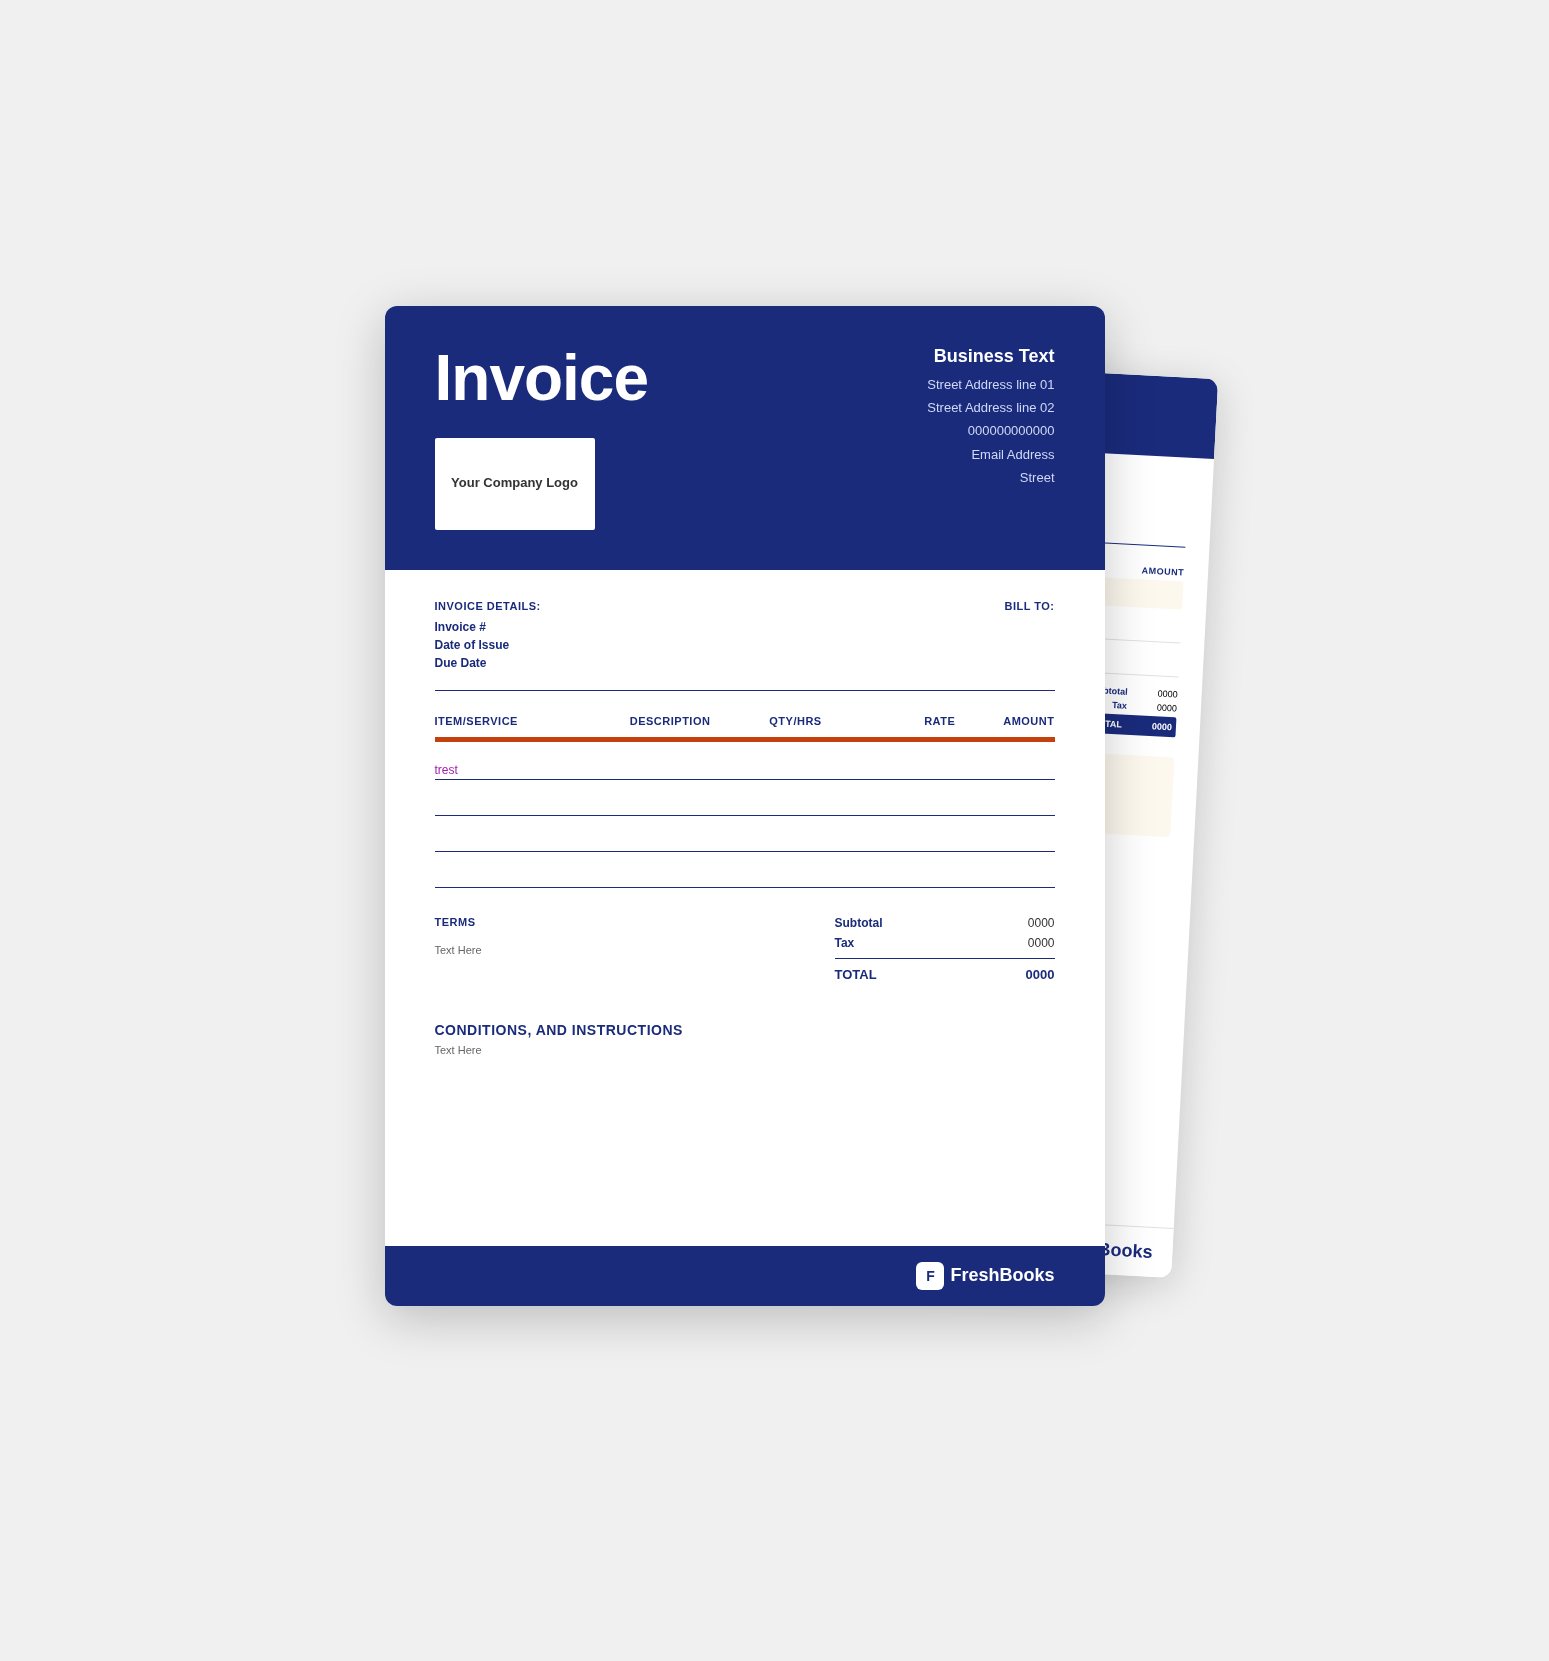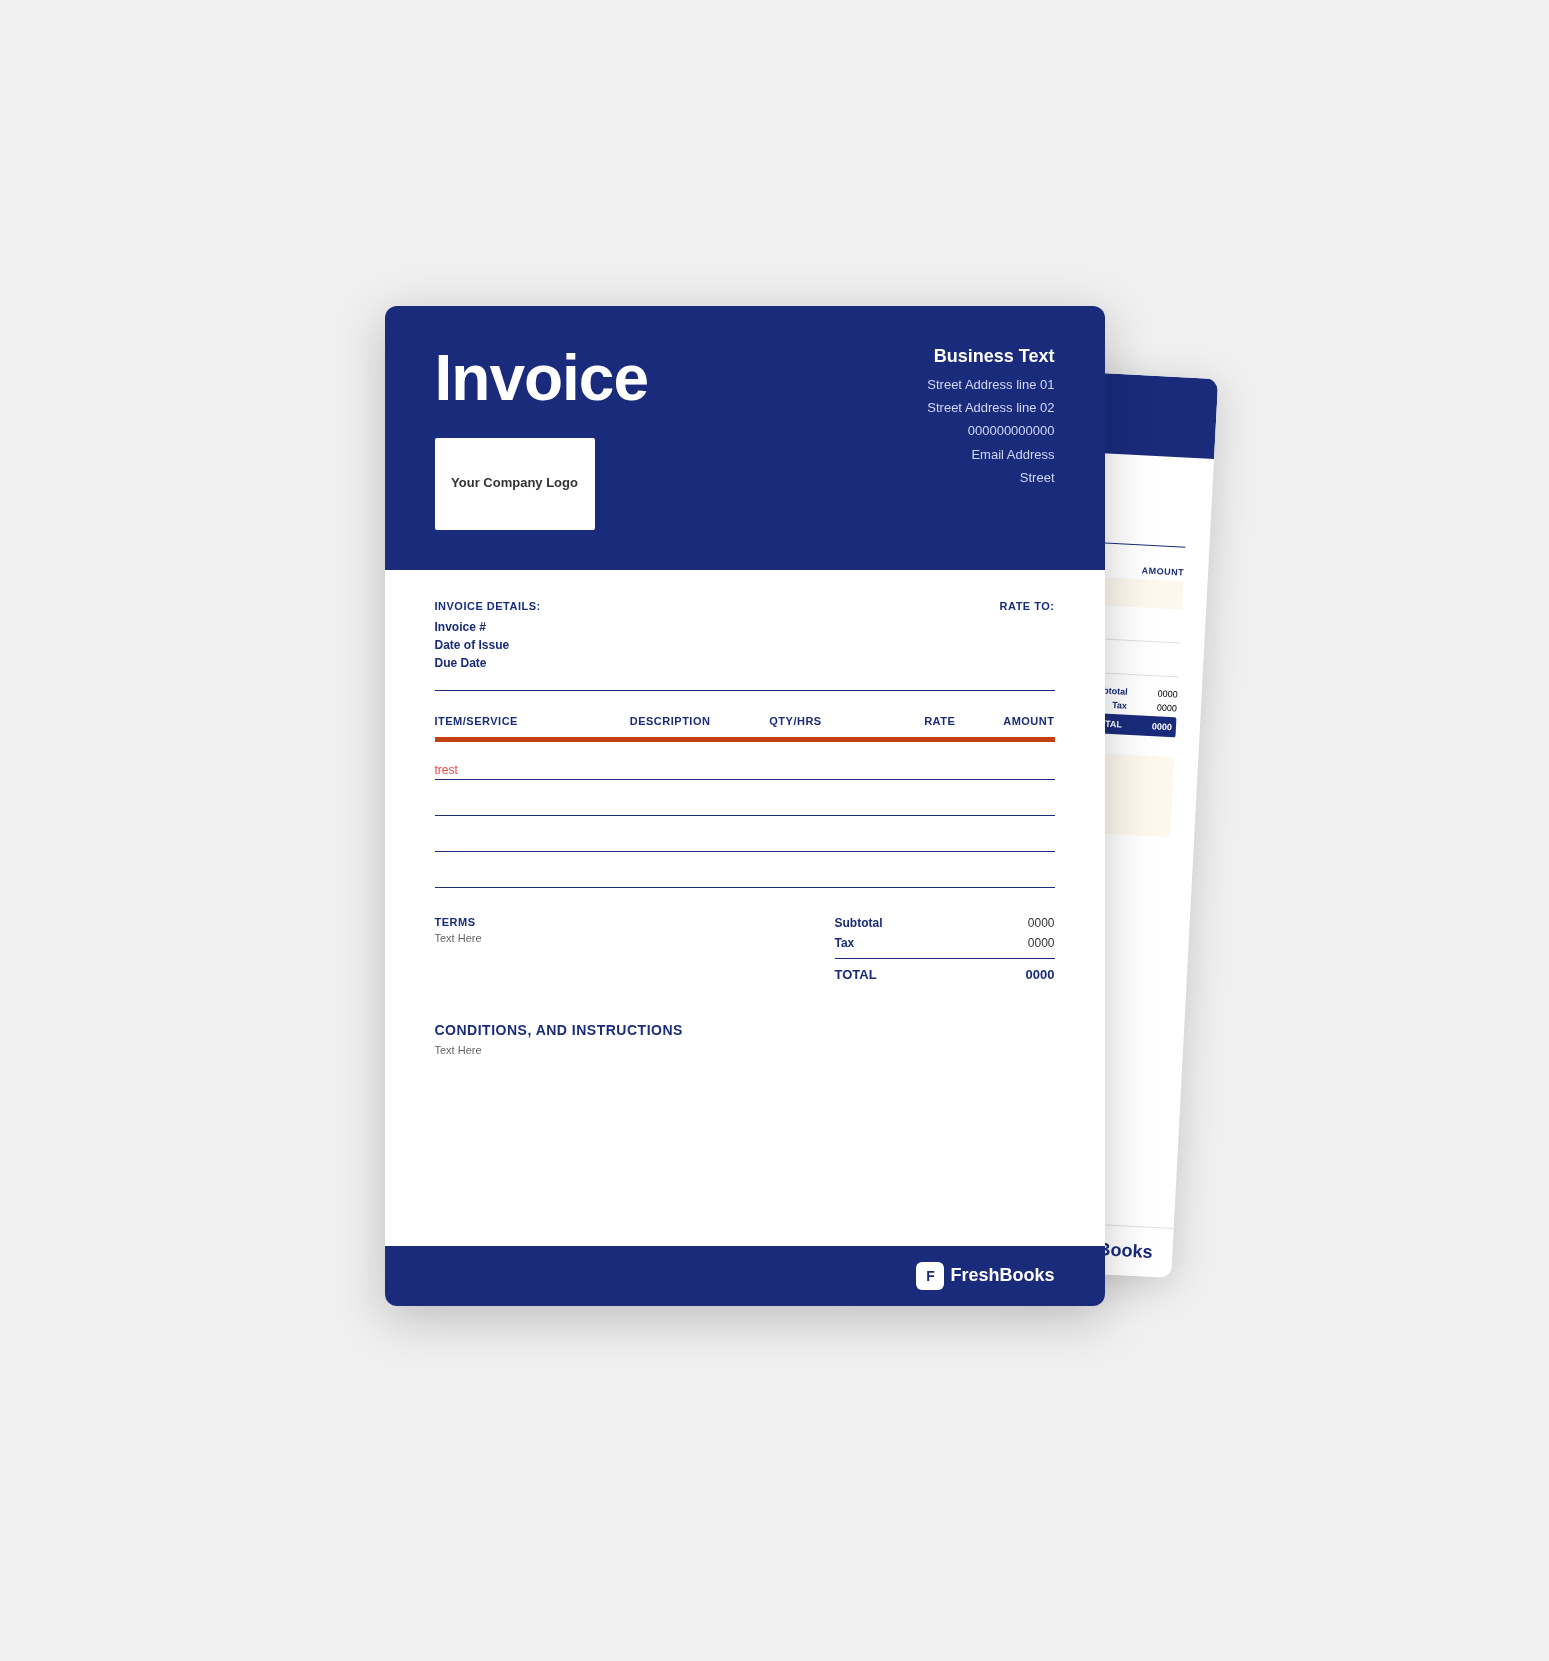--- a/index.html
+++ b/index.html
@@ -291,21 +291,21 @@
     .table-row {
       display: flex;
       align-items: flex-end;
       padding: 6px 0 2px;
       border-bottom: 1px solid #1a2b7c;
       min-height: 38px;
     }
 
     .td {
       font-size: 12px;
-      color: #ef4444;
+      color: #a21caf;
     }
 
     .empty-row {
       height: 36px;
       border-bottom: 1px solid #1a2b7c;
     }
 
     
     .bottom-section {
       display: flex;
@@ -316,21 +316,21 @@
 
     .terms-block {
       flex: 1;
     }
 
     .terms-title {
       font-size: 11px;
       font-weight: 800;
       color: #1a2b7c;
       letter-spacing: 0.5px;
-      margin-bottom: 4px;
+      margin-bottom: 16px;
     }
 
     .terms-text {
       font-size: 11px;
       color: #666;
     }
 
     .totals-block {
       width: 220px;
     }
@@ -503,21 +503,21 @@
 
     <div class="invoice-body">
       <div class="details-section">
         <div class="details-left">
           <div class="section-label">INVOICE DETAILS:</div>
           <div class="detail-field">Invoice #</div>
           <div class="detail-field">Date of Issue</div>
           <div class="detail-field">Due Date</div>
         </div>
         <div class="details-right">
-          <div class="section-label">RATE TO:</div>
+          <div class="section-label">BILL TO:</div>
         </div>
       </div>
 
       <hr class="section-divider">
 
       <div class="table-header">
         <div class="th col-item">ITEM/SERVICE</div>
         <div class="th col-desc">DESCRIPTION</div>
         <div class="th col-qty">QTY/HRS</div>
         <div class="th col-rate">RATE</div>

